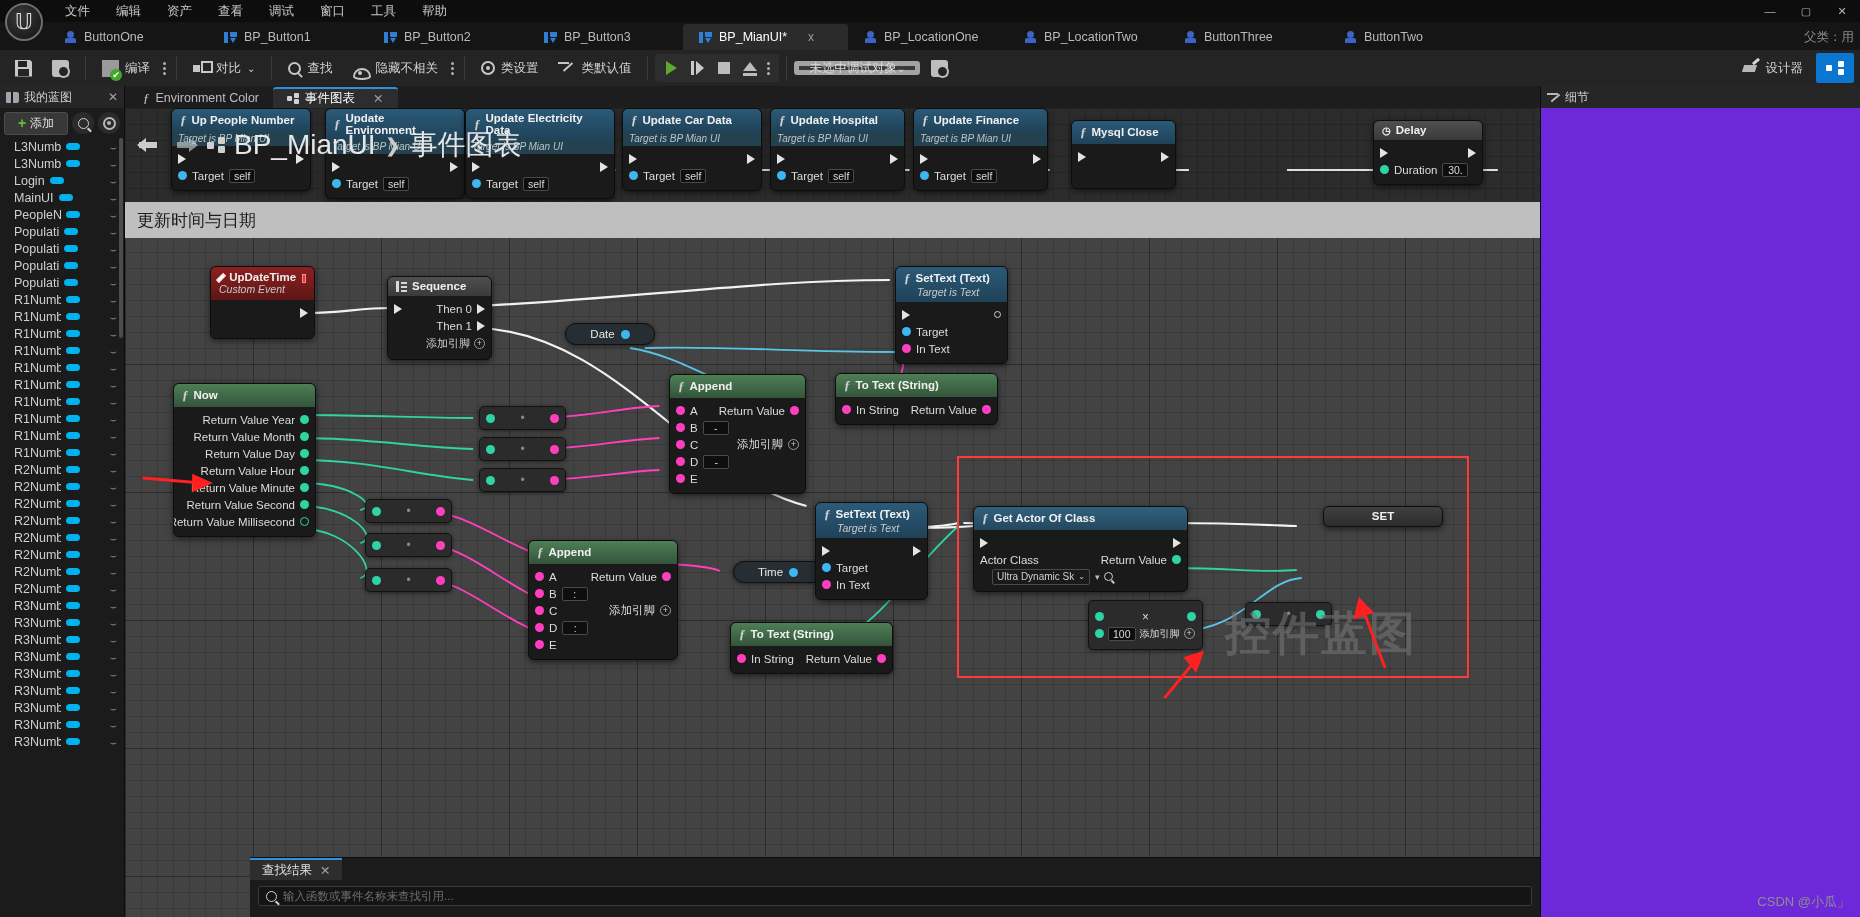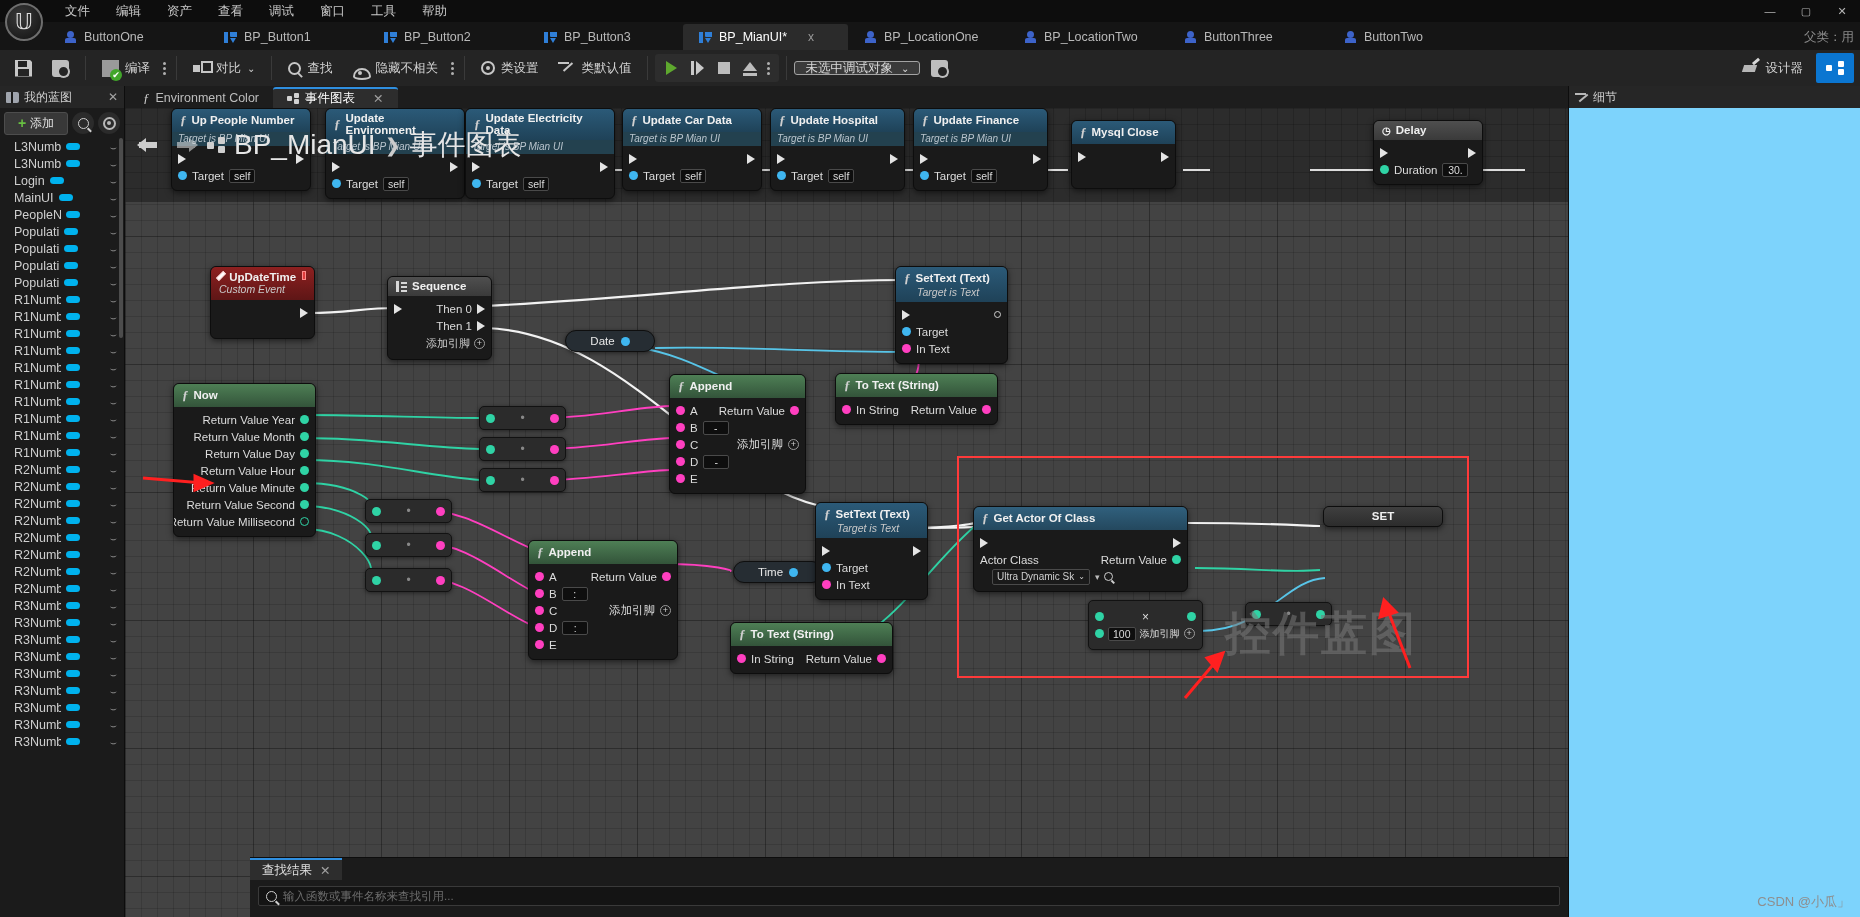--- a/index.html
+++ b/index.html
@@ -70,21 +70,21 @@
   .dots { width:4px; height:18px; display:flex; flex-direction:column; justify-content:center; gap:2px; margin:0 2px;}
   .dots span{width:3px;height:3px;border-radius:50%;background:#b0b0b0;}
   .playgroup { display:flex; align-items:center; gap:4px; background:#2d2d2d; border-radius:3px; padding:2px 6px; height:28px;}
   .pbtn{width:22px;height:22px;position:relative;}
   .p-play:after{content:"";position:absolute;left:5px;top:4px;border-left:11px solid #5ea82e;border-top:7px solid transparent;border-bottom:7px solid transparent;}
   .p-step:before{content:"";position:absolute;left:4px;top:4px;width:3px;height:14px;background:#c9c9c9;}
   .p-step:after{content:"";position:absolute;left:9px;top:4px;border-left:8px solid #c9c9c9;border-top:7px solid transparent;border-bottom:7px solid transparent;}
   .p-stop:after{content:"";position:absolute;left:5px;top:5px;width:12px;height:12px;background:#bcbcbc;}
   .p-eject:after{content:"";position:absolute;left:4px;top:5px;border-bottom:9px solid #bcbcbc;border-left:7px solid transparent;border-right:7px solid transparent;}
   .p-eject:before{content:"";position:absolute;left:4px;bottom:3px;width:14px;height:3px;background:#bcbcbc;}
-  .debugsel { background:#3a3a3a; border:1px solid #a3a3a3; border-radius:3px; height:14px; display:flex;align-items:center;gap:8px;padding:0 10px;color:#dcdcdc;font-size:12.5px;}
+  .debugsel { background:#3a3a3a; border:5px solid #a3a3a3; border-radius:3px; height:14px; display:flex;align-items:center;padding:0 10px;color:#dcdcdc;font-size:12.5px;}
   .tb-right { margin-left:auto; display:flex; align-items:center; gap:4px;}
   .graph-btn { width:38px;height:30px;background:#0b76d1;border-radius:2px;display:flex;align-items:center;justify-content:center;}
   .gnodeic{position:relative;width:18px;height:14px;}
   .gnodeic span{position:absolute;width:6px;height:6px;background:#fff;border-radius:1px;}
   .gnodeic span:nth-child(1){left:0;top:4px;}
   .gnodeic span:nth-child(2){right:0;top:0;}
   .gnodeic span:nth-child(3){right:0;bottom:0;}
 
   
   .workspace { position:absolute; top:86px; left:0; right:0; bottom:0; display:flex; }
@@ -202,21 +202,21 @@
 
   .selbox{ position:absolute; border:2px solid #ff3a3a; }
   .watermark{ position:absolute; font-size:46px; color:rgba(120,120,120,.55); font-weight:bold; letter-spacing:2px;}
 
   
   .findpanel{ position:absolute; left:125px; right:0; bottom:0; height:60px; background:#1b1b1b; border-top:1px solid #0d0d0d; z-index:14;}
   .findtab{ height:22px; background:#2d2d2d; display:inline-flex;align-items:center;gap:8px;padding:0 12px;font-size:12.5px;color:#e0e0e0;border-top:2px solid #2f8fe0;}
   .findsearch{ margin:6px 8px 0 8px; height:20px; background:#141414; border:1px solid #3a3a3a; border-radius:2px; display:flex;align-items:center;gap:6px;padding:0 7px;color:#6e6e6e;font-size:11.5px;}
 
   
-  .rightpanel{ width:292px; background:#7dd3fc; border-left:1px solid #0d0d0d; }
+  .rightpanel{ width:320px; background:#6d28d9; border-left:1px solid #0d0d0d; }
   .detico{width:13px;height:11px;position:relative;flex:none;}
   .detico:before{content:"";position:absolute;left:0;top:1px;width:11px;height:2px;background:#b9b9b9;}
   .detico:after{content:"";position:absolute;left:3px;top:5px;width:11px;height:2px;background:#b9b9b9;transform:rotate(-40deg);}
 
   .csdn{ position:absolute; right:10px; bottom:6px; font-size:13px; color:#8e8e8e; z-index:40;}
   svg.wires{ position:absolute; left:0;top:0;width:100%;height:100%;pointer-events:none; }
 </style>
 </head>
 <body>
 
@@ -800,24 +800,27 @@
               <span class="ptri"></span>
             </div>
           <div class="prow">
               <span class="pdot pd-green"></span>
             <span class="plabel">Duration</span>
             <span class="pval">30.</span>
             </div>
         </div>
       </div>
 
+      <div class="commentbar">
+        <span>更新时间与日期</span>
+      </div>
 
       <div class="node" style="left:85px;top:158px;width:105px;">
         <div class="nhdr nhdr-evt" style="flex-direction:column;align-items:flex-start;gap:0;padding:4px 8px 5px 8px;">
-          <div style="display:flex;align-items:flex-start;gap:6px;width:100%;">
+          <div style="display:flex;align-items:flex-end;gap:6px;width:100%;">
             <span class="diamond"></span>
             <span>UpDateTime</span>
             <span class="evtrect"></span>
           </div>
           <span class="sub" style="">Custom Event</span>
         </div>
         <div class="nbody" style="height:38px">
           <div class="prow right">
               <span class="ptri"></span>
             </div>
@@ -877,21 +880,21 @@
               <span class="plabel">Return Value Second</span>
               <span class="pdot pd-green"></span>
             </div>
             <div class="prow right">
               <span class="plabel">Return Value Millisecond</span>
               <span class="pdot " style="border:1.5px solid #2fd3a5;background:transparent;"></span>
             </div>
           </div>
       </div>
 
-      <div class="pillnode" style="left:440px;top:222px;width:90px;justify-content:center;">
+      <div class="pillnode" style="left:440px;top:215px;width:90px;justify-content:center;">
         <span>Date</span>
         <span class="pdot pd-blue"></span>
       </div>
 
       <div class="pillnode" style="left:608px;top:453px;width:90px;justify-content:center;">
         <span>Time</span>
         <span class="pdot pd-blue"></span>
       </div>
 
       <div class="node" style="left:544px;top:266px;width:137px;">

